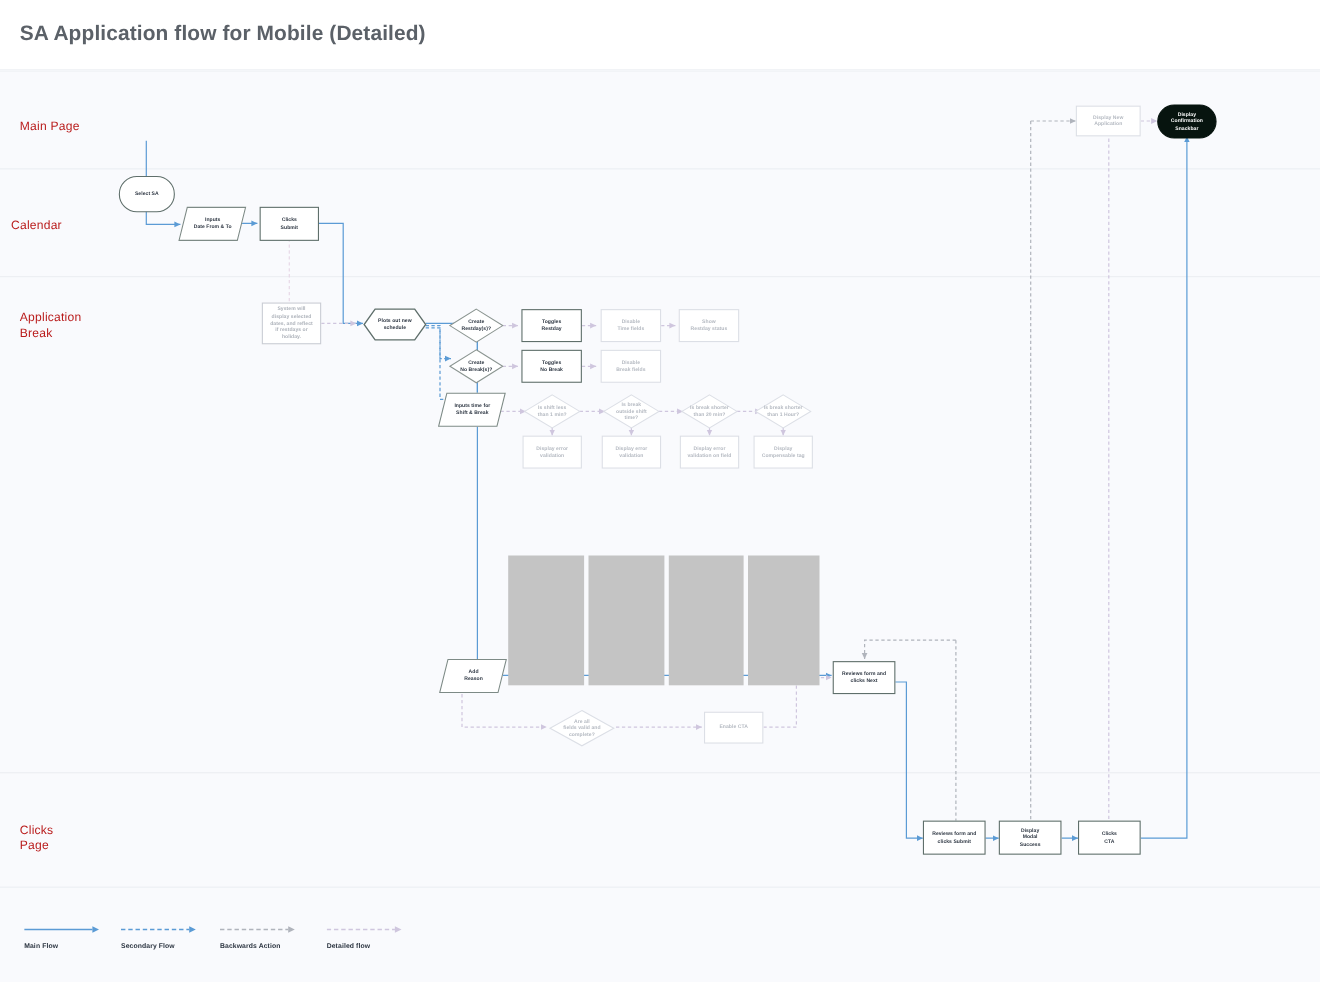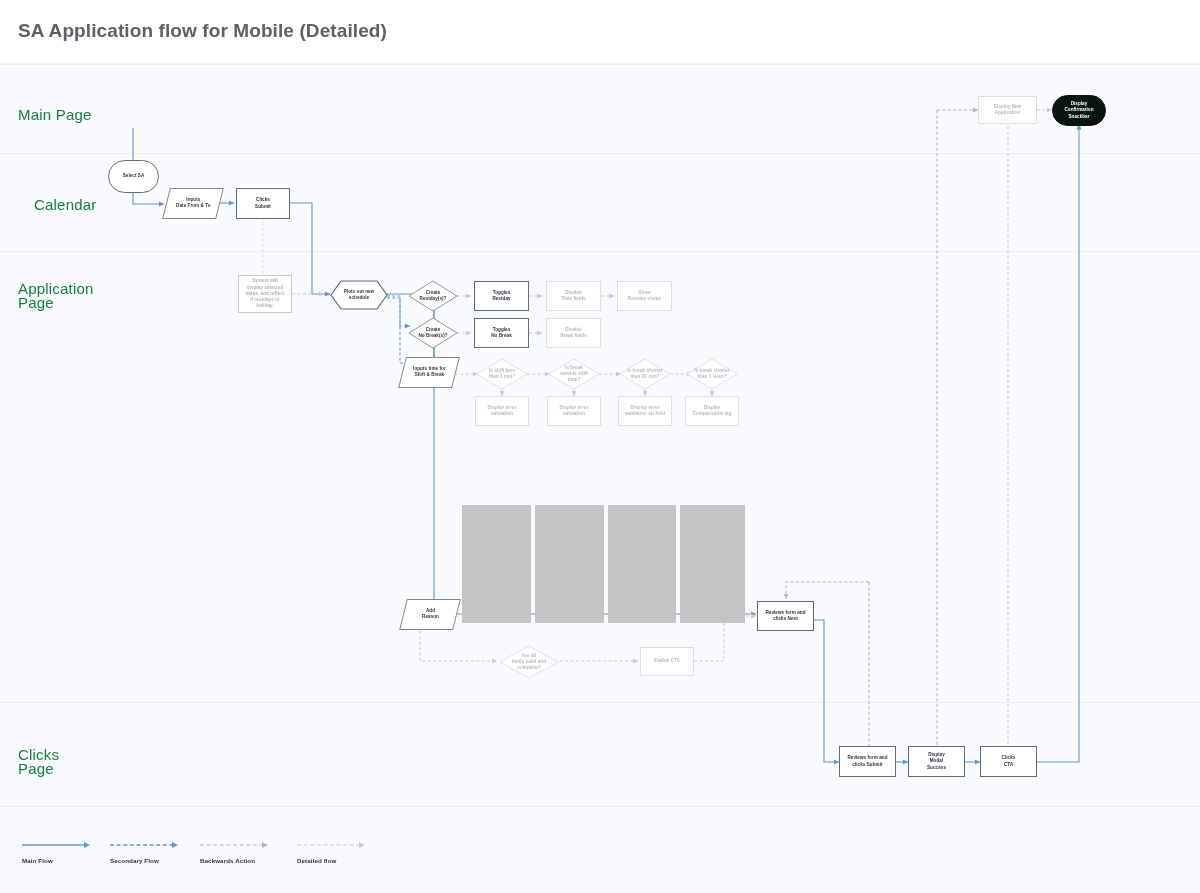--- a/index.html
+++ b/index.html
@@ -35,21 +35,21 @@
     width: 1200px; height: 742px;
     background: #f9fafd;
     overflow: hidden;
   }
   .lane-sep {
     position: absolute; left: 0; width: 1200px; height: 0;
     border-top: 1px solid #eceef2;
   }
   .lane-label {
     position: absolute;
-    font-size: 15px; color: #15803d; letter-spacing: .2px;
+    font-size: 11px; color: #b91c1c; letter-spacing: .2px;
     line-height: 14px; font-weight: 400;
     white-space: pre-line;
   }
 
   
   #wires { position: absolute; left: 0; top: 0; width: 1200px; height: 742px; }
 
   
   .node {
     position: absolute;
@@ -133,23 +133,23 @@
   </div>
 
   <div id="canvas">
 
     <div class="lane-sep" style="top:0px"></div>
     <div class="lane-sep" style="top:89px"></div>
     <div class="lane-sep" style="top:187px"></div>
     <div class="lane-sep" style="top:638px"></div>
 
     <div class="lane-label" style="left:18px; top:44px">Main Page</div>
-    <div class="lane-label" style="left:34px; top:134px">Calendar</div>
+    <div class="lane-label" style="left:10px; top:134px">Calendar</div>
     <div class="lane-label" style="left:18px; top:218px">Application
-Page</div>
+Break</div>
     <div class="lane-label" style="left:18px; top:684px">Clicks
 Page</div>
 
     <svg id="wires" viewBox="0 0 1200 742">
       <defs>
         <marker id="arrB" markerWidth="6" markerHeight="6" refX="5" refY="3" orient="auto">
           <path d="M0,0.6 L5,3 L0,5.4 Z" fill="#5b9bd5"></path>
         </marker>
         <marker id="arrG" markerWidth="6" markerHeight="6" refX="5" refY="3" orient="auto">
           <path d="M0,0.6 L5,3 L0,5.4 Z" fill="#b0b4bc"></path>

